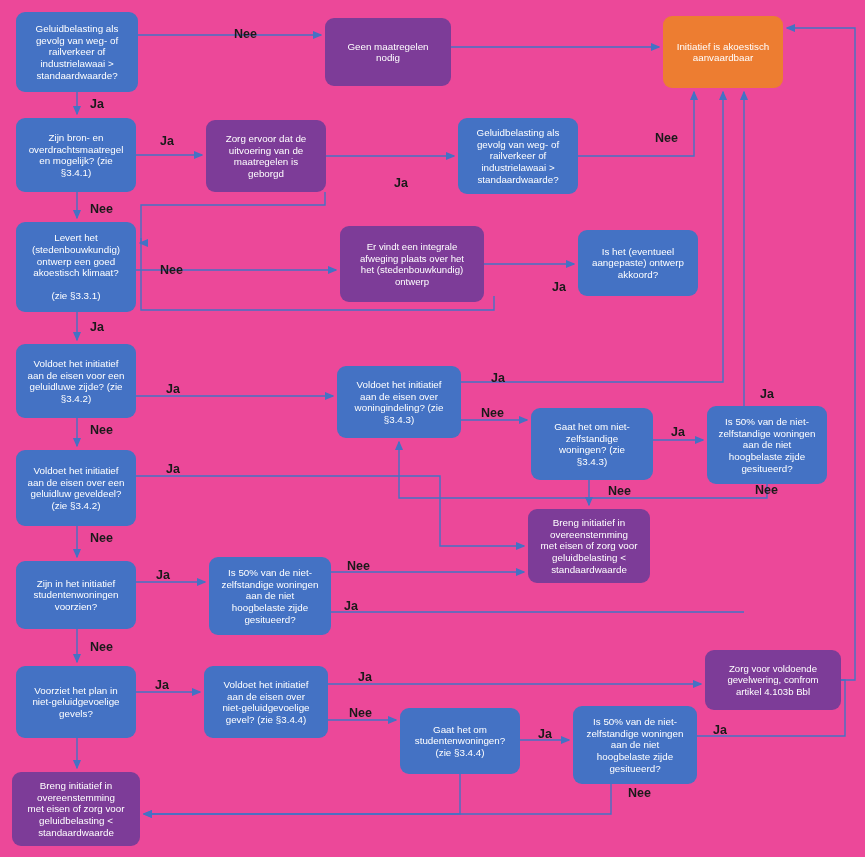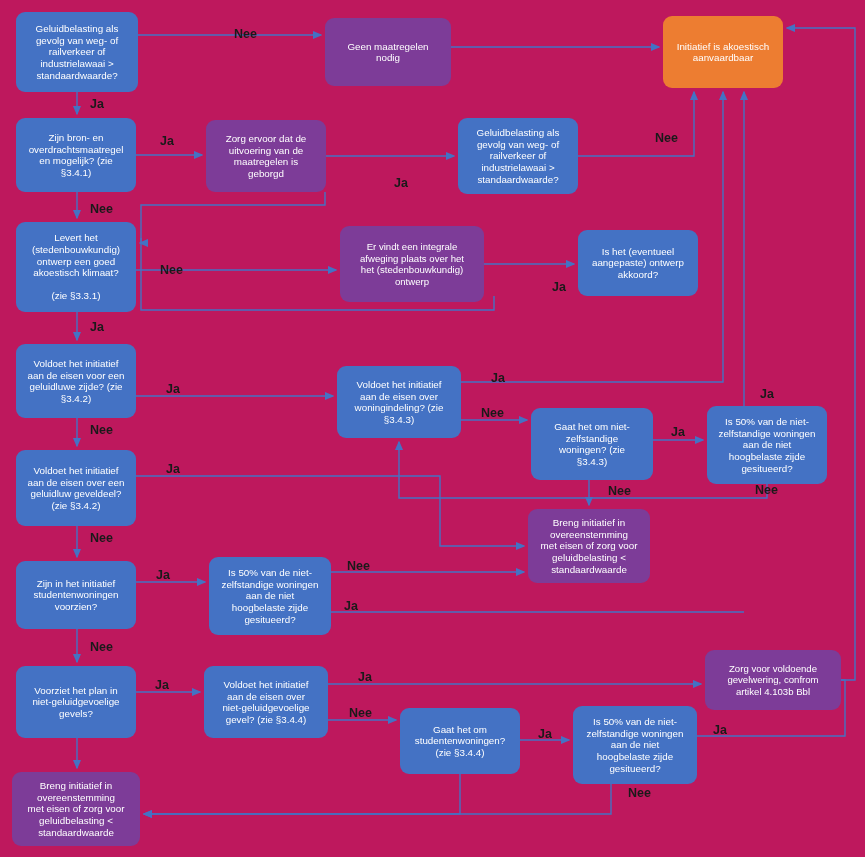--- a/index.html
+++ b/index.html
@@ -1,17 +1,17 @@
 <!DOCTYPE html>
 <html><head>
 <meta charset="utf-8">
 <style>
   html,body{margin:0;padding:0;background:#ffffff;}
   body{font-family:"Liberation Sans", sans-serif;}
-  #flow-root{position:relative;width:865px;height:857px;background:#be185d;overflow:hidden;}
+  #flow-root{position:relative;width:865px;height:857px;background:#ec4899;overflow:hidden;}
   svg#flow-svg{position:absolute;left:0;top:0;width:865px;height:857px;}
   .node-rect{stroke:none;}
   .node-text{fill:#ffffff;font-family:"Liberation Sans", sans-serif;text-anchor:middle;}
   .edge-line{fill:none;stroke:#4472C4;stroke-width:1.4;}
   .edge-label{font-family:"Liberation Sans", sans-serif;font-size:12.5px;fill:#1a1a1a;font-weight:600;}
 </style>
 </head>
 <body>
 
 <div id="flow-root">

